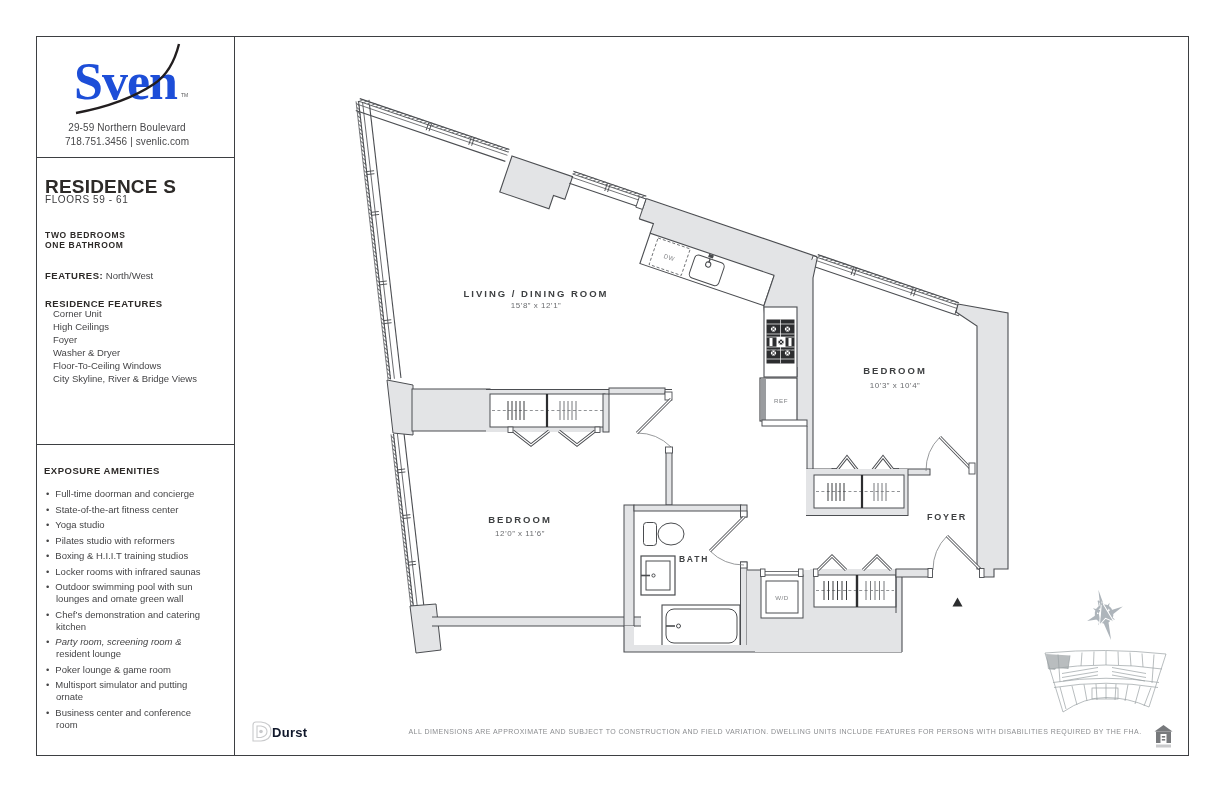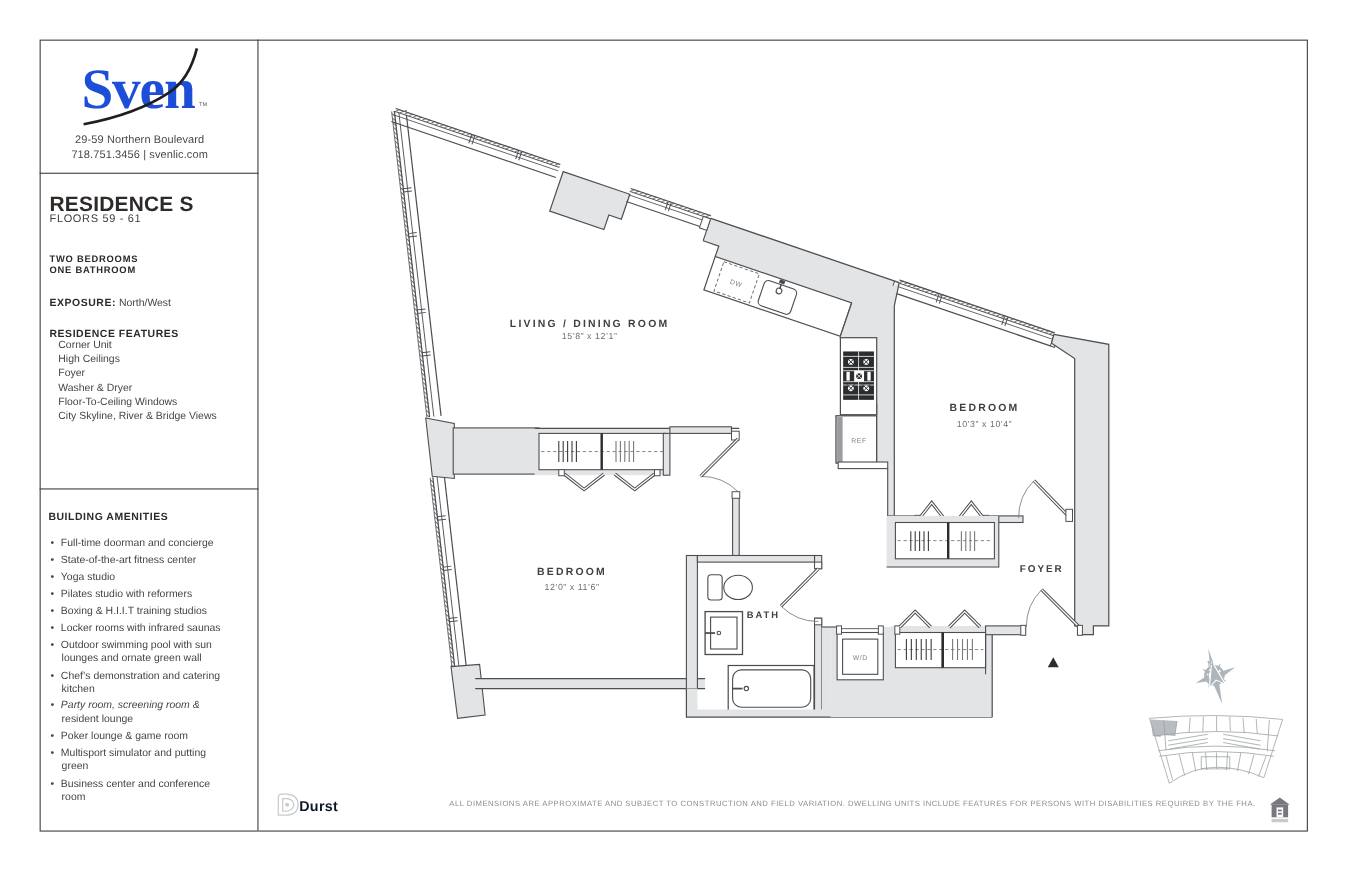--- a/index.html
+++ b/index.html
@@ -30,44 +30,44 @@
 </svg>
 
 <div class="abs" style="left:36px;top:121px;width:182px;text-align:center;font-size:10px;color:#48484a;line-height:13.5px;letter-spacing:0.1px;">29-59 Northern Boulevard<br>718.751.3456 | svenlic.com</div>
 
 <div class="abs sb" style="left:45px;top:176px;font-size:19px;font-weight:bold;letter-spacing:0.2px;">RESIDENCE S</div>
 
 <div class="abs" style="left:45px;top:194px;font-size:10px;color:#3c3c3e;letter-spacing:0.6px;">FLOORS 59 - 61</div>
 
 <div class="abs sb" style="left:45px;top:231px;font-size:8.5px;font-weight:bold;letter-spacing:0.7px;line-height:9.5px;">TWO BEDROOMS<br>ONE BATHROOM</div>
 
-<div class="abs" style="left:45px;top:270px;font-size:9.5px;color:#454547;"><b class="sb" style="letter-spacing:0.5px;">EXPOSURE:</b> North/West</div>
+<div class="abs" style="left:45px;top:270px;font-size:9.5px;color:#454547;"><b class="sb" style="letter-spacing:0.5px;">FEATURES:</b> North/West</div>
 
 <div class="abs sb" style="left:45px;top:298px;font-size:9.5px;font-weight:bold;letter-spacing:0.5px;">RESIDENCE FEATURES</div>
 
 <div class="abs" style="left:53px;top:307px;font-size:9.5px;color:#454547;line-height:13px;">Corner Unit<br>High Ceilings<br>Foyer<br>Washer &amp; Dryer<br>Floor-To-Ceiling Windows<br>City Skyline, River &amp; Bridge Views</div>
 
-<div class="abs sb" style="left:44px;top:465px;font-size:9.5px;font-weight:bold;letter-spacing:0.5px;">BUILDING AMENITIES</div>
+<div class="abs sb" style="left:44px;top:465px;font-size:9.5px;font-weight:bold;letter-spacing:0.5px;">EXPOSURE AMENITIES</div>
 
 <div class="abs" style="left:46px;top:488px;width:185px;font-size:9.5px;color:#454547;">
 <div style="position:absolute;top:0px;"><span style="margin-right:6px;">•</span>Full-time doorman and concierge</div>
 <div style="position:absolute;top:15.5px;"><span style="margin-right:6px;">•</span>State-of-the-art fitness center</div>
 <div style="position:absolute;top:31px;"><span style="margin-right:6px;">•</span>Yoga studio</div>
 <div style="position:absolute;top:46.5px;"><span style="margin-right:6px;">•</span>Pilates studio with reformers</div>
 <div style="position:absolute;top:62px;"><span style="margin-right:6px;">•</span>Boxing &amp; H.I.I.T training studios</div>
 <div style="position:absolute;top:77.5px;"><span style="margin-right:6px;">•</span>Locker rooms with infrared saunas</div>
 <div style="position:absolute;top:93px;"><span style="margin-right:6px;">•</span>Outdoor swimming pool with sun</div>
 <div style="position:absolute;top:105px;left:10px;">lounges and ornate green wall</div>
 <div style="position:absolute;top:120.5px;"><span style="margin-right:6px;">•</span>Chef’s demonstration and catering</div>
 <div style="position:absolute;top:132.5px;left:10px;">kitchen</div>
 <div style="position:absolute;top:148px;font-style:italic;"><span style="margin-right:6px;">•</span>Party room, screening room &amp;</div>
 <div style="position:absolute;top:160px;left:10px;">resident lounge</div>
 <div style="position:absolute;top:175.5px;"><span style="margin-right:6px;">•</span>Poker lounge &amp; game room</div>
 <div style="position:absolute;top:191px;"><span style="margin-right:6px;">•</span>Multisport simulator and putting</div>
-<div style="position:absolute;top:203px;left:10px;">green</div>
+<div style="position:absolute;top:203px;left:10px;">ornate</div>
 <div style="position:absolute;top:218.5px;"><span style="margin-right:6px;">•</span>Business center and conference</div>
 <div style="position:absolute;top:230.5px;left:10px;">room</div>
 </div>
 
 <svg id="plan" class="abs" style="left:0;top:0;" width="1224" height="792" viewBox="0 0 1224 792">
 <defs>
 <pattern id="h" width="3" height="3" patternUnits="userSpaceOnUse" patternTransform="rotate(45)">
 <rect width="3" height="3" fill="#ffffff"></rect>
 <line x1="0.5" y1="0" x2="0.5" y2="3" stroke="#737679" stroke-width="1"></line>
 </pattern>

